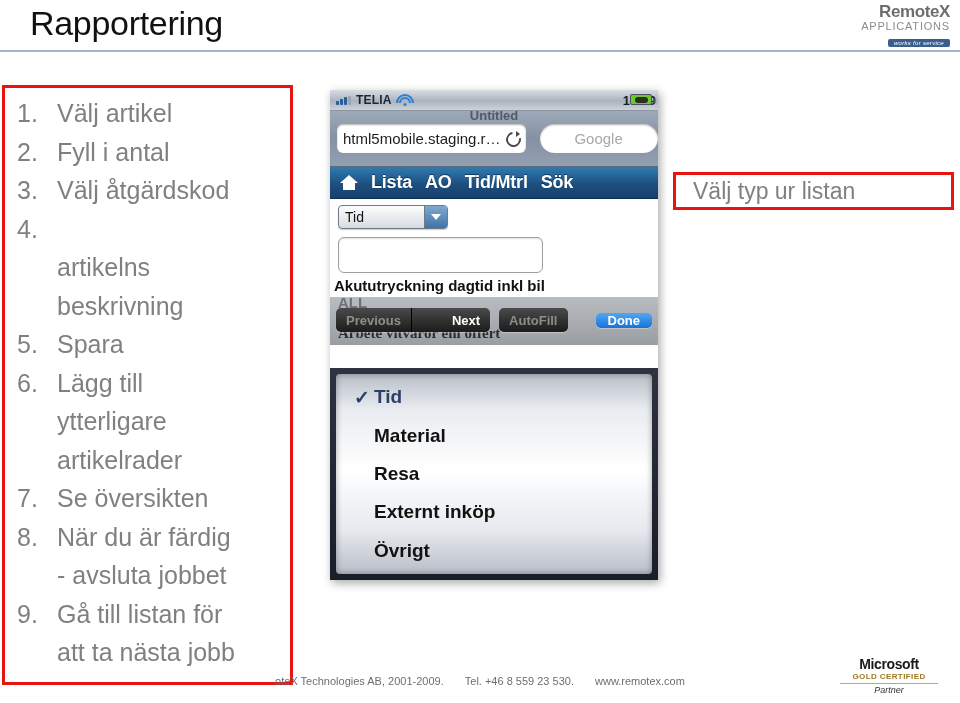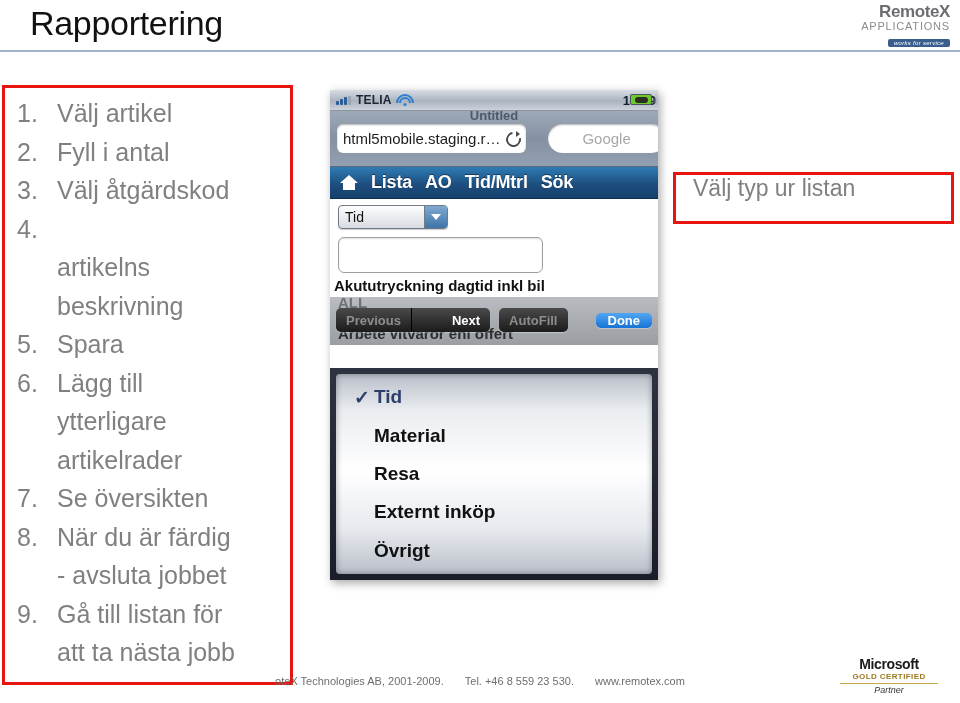--- a/index.html
+++ b/index.html
@@ -101,21 +101,21 @@
   .safari-top{
     position:relative;height:55px;width:100%;
     background:linear-gradient(#9ea9b8,#8591a3 50%,#93a0b1);
     border-bottom:1px solid #5c6878;
   }
   .page-title{
     position:absolute;left:0;right:0;top:-3px;text-align:center;
     font-size:13px;font-weight:bold;color:#4f5a69;
   }
   .bar-row{
-    position:absolute;left:7px;right:7px;top:13px;display:flex;gap:22px;text-align:center;
+    position:absolute;left:7px;right:7px;top:13px;display:flex;gap:14px;text-align:center;
   }
   .urlfield{
     flex:1 1 auto;height:29px;background:#fff;border-radius:6px;
     display:flex;align-items:center;padding:0 6px;box-sizing:border-box;
     box-shadow:inset 0 1px 2px rgba(0,0,0,.3);
   }
   .urlfield .u{
     font-size:15px;color:#1d1d1d;white-space:nowrap;overflow:hidden;
     flex:1 1 auto;
   }
@@ -193,21 +193,21 @@
   }
   .behind-strip{
     position:relative;height:48px;width:100%;
     background:linear-gradient(#b9bcc0,#9a9da1);
     overflow:hidden;
   }
   .behind-text{
     position:absolute;left:8px;font-size:15px;font-weight:bold;color:#6d7176;
   }
   .behind-text.t1{top:-3px;text-align:right;}
-  .behind-text.t2{top:28px;color:#2a2d31;}
+  .behind-text.t2{top:28px;color:#2a2d31;font-family:Liberation Serif, serif;}
   .kbbar{
     position:absolute;left:0;right:0;top:10px;height:26px;
     display:flex;align-items:center;padding:0 6px;box-sizing:border-box;gap:9px;
   }
   .kbgroup{
     display:flex;height:24px;border-radius:5px;overflow:hidden;
     background:linear-gradient(#4a4a4a,#1b1b1b);
     box-shadow:0 1px 1px rgba(255,255,255,.35);
   }
   .kbbtn{
@@ -237,23 +237,23 @@
     display:flex;align-items:center;padding-left:18px;
     font-size:19px;font-weight:bold;color:#111;height:38px;
   }
   .prow.sel{color:#2c3f6b;}
   .prow .chk{
     width:20px;flex:0 0 20px;font-size:19px;color:#2c3f6b;
   }
   .prow .lbl{flex:1 1 auto;}
   
   .callout{
-    position:absolute;left:673px;top:172px;width:281px;height:52px;
+    position:absolute;left:673px;top:172px;width:281px;height:38px;
     border:3px solid #e8140f;background:#fff;box-sizing:border-box;
-    display:flex;padding-left:17px;
+    display:flex;align-items:center;padding-left:17px;
   }
   .callout span{font-size:23px;color:#808080;}
   
   .footer{
     position:absolute;left:0;bottom:16px;width:960px;
     text-align:center;font-size:11px;color:#6e6e6e;
   }
   .footer .seg{margin:0 9px;}
   .logo-ms{
     position:absolute;right:12px;bottom:8px;width:118px;text-align:center;

